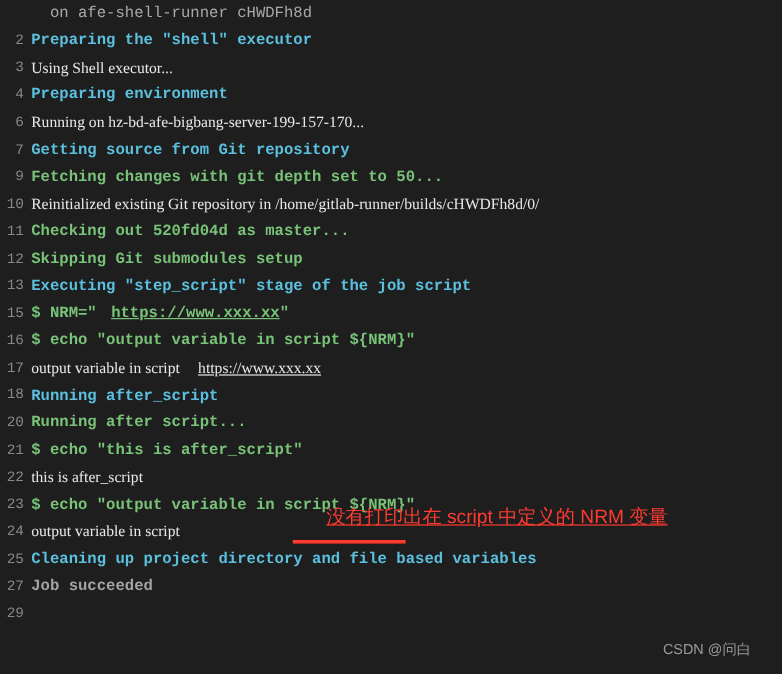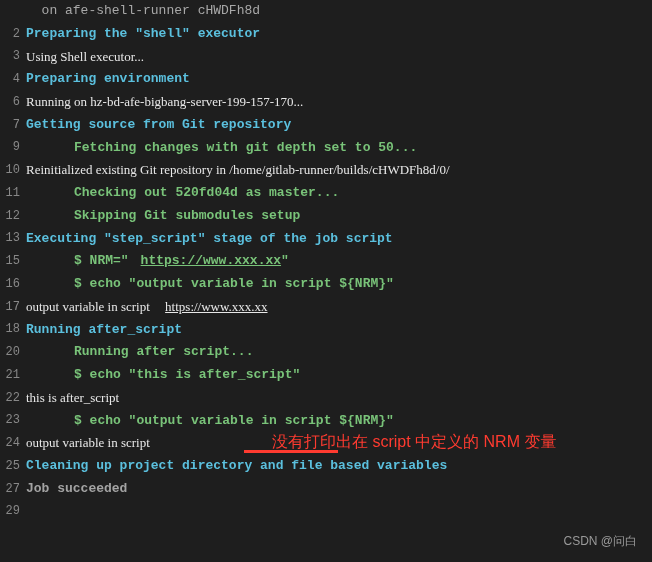--- a/index.html
+++ b/index.html
@@ -30,21 +30,21 @@
     color: #888;
     font-size: 12px;
     padding-right: 6px;
     flex-shrink: 0;
     user-select: none;
   }
   .txt { flex: 1; overflow: hidden; }
   .c-gray   { color: #a8a8a8; }
   .c-cyan   { color: #5bc0de; font-weight: bold; }
   .c-white  { color: #e8e8e8; font-family: Liberation Serif, serif; }
-  .c-green  { color: #79c379; font-weight: bold; margin-left: 48px; }
+  .c-green  { color: #79c379; font-weight: bold; }
   .c-greenb { color: #a3a3a3; font-weight: bold; }
   .link {
     text-decoration: underline;
     color: inherit;
     padding-left: 12px;
   }
   .c-white .link { color: #e8e8e8; }
   .annotation {
     position: absolute;
     color: #ff3b30;
@@ -54,21 +54,21 @@
     pointer-events: none;
   }
   .underline-mark {
     position: absolute;
     height: 3px;
     background: #ff3b30;
     pointer-events: none;
   }
   .watermark {
     position: absolute;
-    right: 15px;
+    right: 26px;
     bottom: 10px;
     color: #9a9a9a;
     font-family: -apple-system, "PingFang SC", sans-serif;
     font-size: 12px;
   }
 </style>
 </head>
 <body>
 
 <div class="log-container">
@@ -90,15 +90,15 @@
     <div class="line"><span class="ln">20</span><span class="txt c-green">Running after script...</span></div>
     <div class="line"><span class="ln">21</span><span class="txt c-green">$ echo "this is after_script"</span></div>
     <div class="line"><span class="ln">22</span><span class="txt c-white">this is after_script</span></div>
     <div class="line"><span class="ln">23</span><span class="txt c-green">$ echo "output variable in script ${NRM}"</span></div>
     <div class="line"><span class="ln">24</span><span class="txt c-white">output variable in script </span></div>
     <div class="line"><span class="ln">25</span><span class="txt c-cyan">Cleaning up project directory and file based variables</span></div>
     <div class="line"><span class="ln">27</span><span class="txt c-greenb">Job succeeded</span></div>
     <div class="line"><span class="ln">29</span><span class="txt "></span></div>
   </div>
 
-<div class="annotation" style="top: 428px; left: 272px;">没有打印出在 script 中定义的 NRM 变量</div>
+<div class="annotation" style="top: 418px; left: 272px; text-decoration: underline;">没有打印出在 script 中定义的 NRM 变量</div>
 <div class="underline-mark" style="top: 450px; left: 244px; width: 94px;"></div>
 <div class="watermark">CSDN @问白</div>
 
 </body></html>

